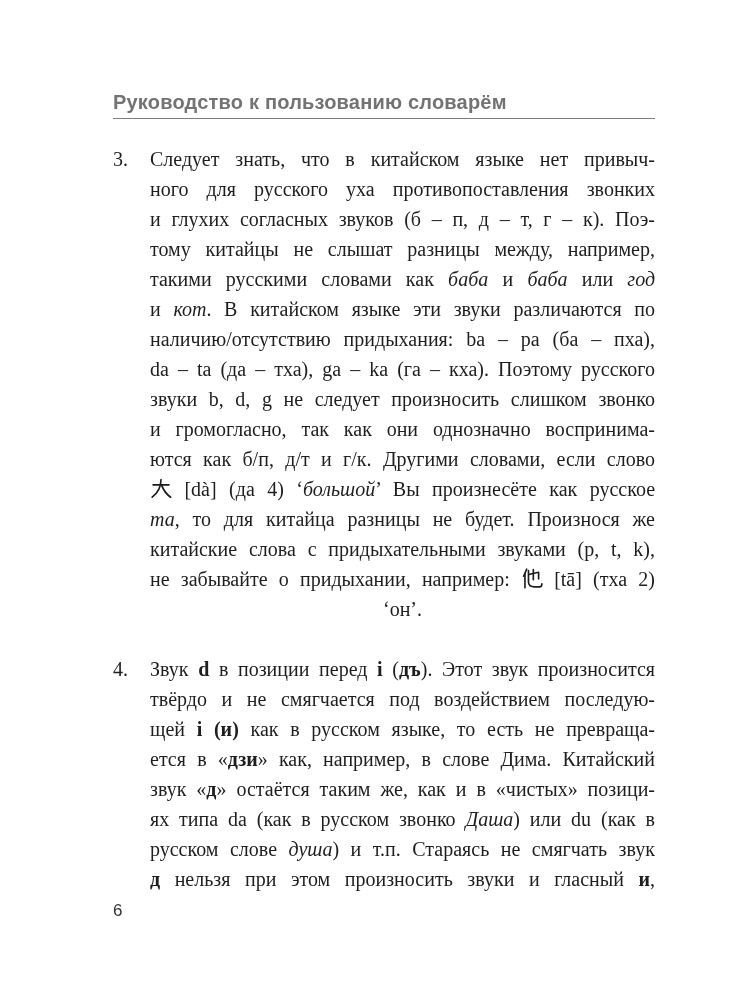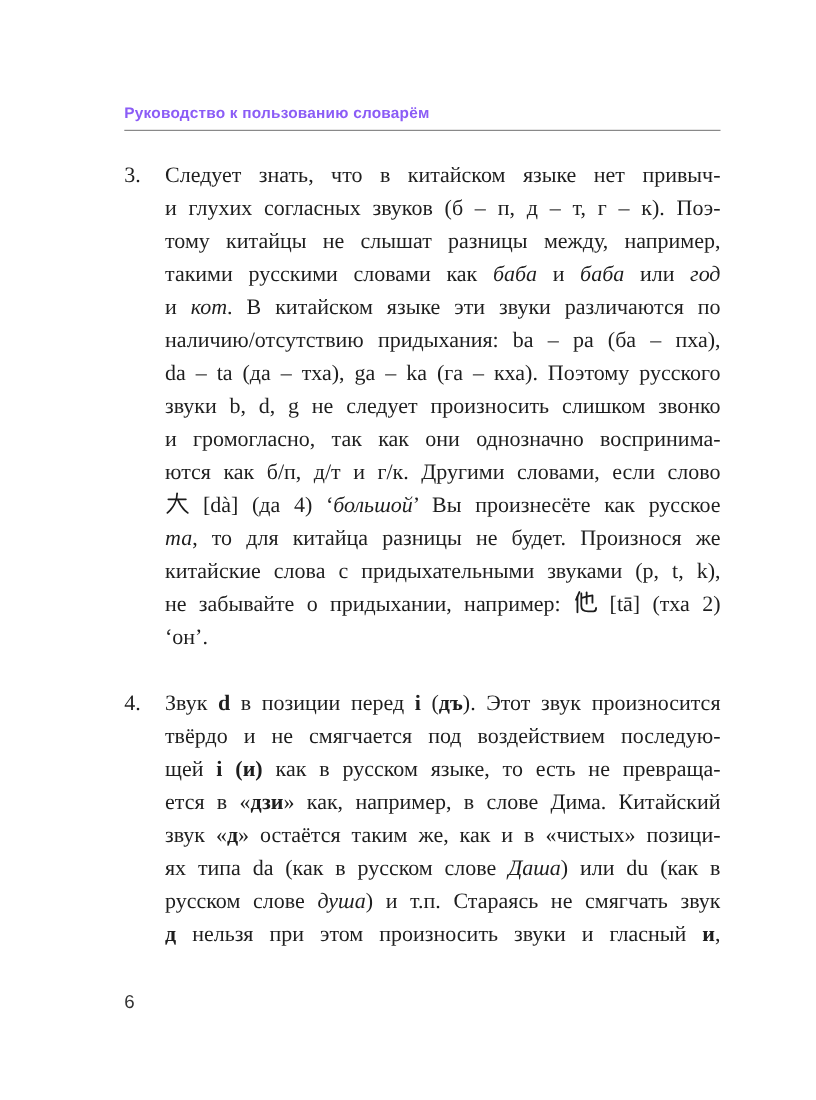--- a/index.html
+++ b/index.html
@@ -18,23 +18,23 @@
   }
   .header {
     position: absolute;
     left: 113px;
     top: 92px;
     width: 542px;
   }
   .header-title {
     font-family: "Liberation Sans", sans-serif;
     font-weight: bold;
-    font-size: 14px;
+    font-size: 20px;
     line-height: 20px;
-    color: #8b5cf6;
+    color: #737373;
     letter-spacing: 0.2px;
   }
   .header-rule {
     margin-top: 6px;
     border: 0;
     border-top: 1.5px solid #7d7d7d;
     width: 100%;
   }
   .content {
     position: absolute;
@@ -64,21 +64,21 @@
     line-height: 30px;
     height: 30px;
     overflow: hidden;
     white-space: normal;
   }
   .line.just {
     text-align: justify;
     text-align-last: justify;
   }
   .line.last {
-    text-align: left;
+    text-align: center;
   }
   .seg.i  { font-style: italic; }
   .seg.b  { font-weight: bold; }
   .seg.bi { font-weight: bold; }
   .hanzi { display: inline-block; }
   .hanzi svg {
     stroke: #1c1c1c;
     stroke-width: 7.5;
     fill: none;
     stroke-linecap: round;
@@ -102,20 +102,21 @@
   <div class="header">
     <div class="header-title">Руководство к пользованию словарём</div>
     <hr class="header-rule">
   </div>
 
   <div class="content">
       <div class="para">
         <div class="num">3.</div>
         <div class="lines">
           <div class="line just"><span class="seg">Следует знать, что в китайском языке нет привыч-</span></div>
+          <div class="line just"><span class="seg">ного для русского уха противопоставления звонких</span></div>
           <div class="line just"><span class="seg">и глухих согласных звуков (б – п, д – т, г – к). Поэ-</span></div>
           <div class="line just"><span class="seg">тому китайцы не слышат разницы между, например,</span></div>
           <div class="line just"><span class="seg">такими русскими словами как </span><span class="seg i">баба</span><span class="seg"> и </span><span class="seg i">баба</span><span class="seg"> или </span><span class="seg i">год</span></div>
           <div class="line just"><span class="seg">и </span><span class="seg i">кот</span><span class="seg">. В китайском языке эти звуки различаются по</span></div>
           <div class="line just"><span class="seg">наличию/отсутствию придыхания: ba – pa (ба – пха),</span></div>
           <div class="line just"><span class="seg">da – ta (да – тха), ga – ka (га – кха). Поэтому русского</span></div>
           <div class="line just"><span class="seg">звуки b, d, g не следует произносить слишком звонко</span></div>
           <div class="line just"><span class="seg">и громогласно, так как они однозначно воспринима-</span></div>
           <div class="line just"><span class="seg">ются как б/п, д/т и г/к. Другими словами, если слово</span></div>
           <div class="line just"><span class="hanzi"><svg viewBox="0 0 100 100" width="22" height="22">
@@ -136,21 +137,21 @@
         </div>
       </div>
       <div class="para">
         <div class="num">4.</div>
         <div class="lines">
           <div class="line just"><span class="seg">Звук </span><span class="seg b">d</span><span class="seg"> в позиции перед </span><span class="seg b">i</span><span class="seg"> (</span><span class="seg b">дъ</span><span class="seg">). Этот звук произносится</span></div>
           <div class="line just"><span class="seg">твёрдо и не смягчается под воздействием последую-</span></div>
           <div class="line just"><span class="seg">щей </span><span class="seg b">i (и)</span><span class="seg"> как в русском языке, то есть не превраща-</span></div>
           <div class="line just"><span class="seg">ется в «</span><span class="seg bi">дзи</span><span class="seg">» как, например, в слове Дима. Китайский</span></div>
           <div class="line just"><span class="seg">звук «</span><span class="seg b">д</span><span class="seg">» остаётся таким же, как и в «чистых» позици-</span></div>
-          <div class="line just"><span class="seg">ях типа da (как в русском слове </span><span class="seg i">Даша</span><span class="seg">) или du (как в</span></div>
+          <div class="line just"><span class="seg">ях типа da (как в русском звонко </span><span class="seg i">Даша</span><span class="seg">) или du (как в</span></div>
           <div class="line just"><span class="seg">русском слове </span><span class="seg i">душа</span><span class="seg">) и т.п. Стараясь не смягчать звук</span></div>
           <div class="line just"><span class="seg b">д</span><span class="seg"> нельзя при этом произносить звуки и гласный </span><span class="seg b">и</span><span class="seg">,</span></div>
         </div>
       </div>
     </div>
 
   <div class="footer">6</div>
 
 </div>
 

